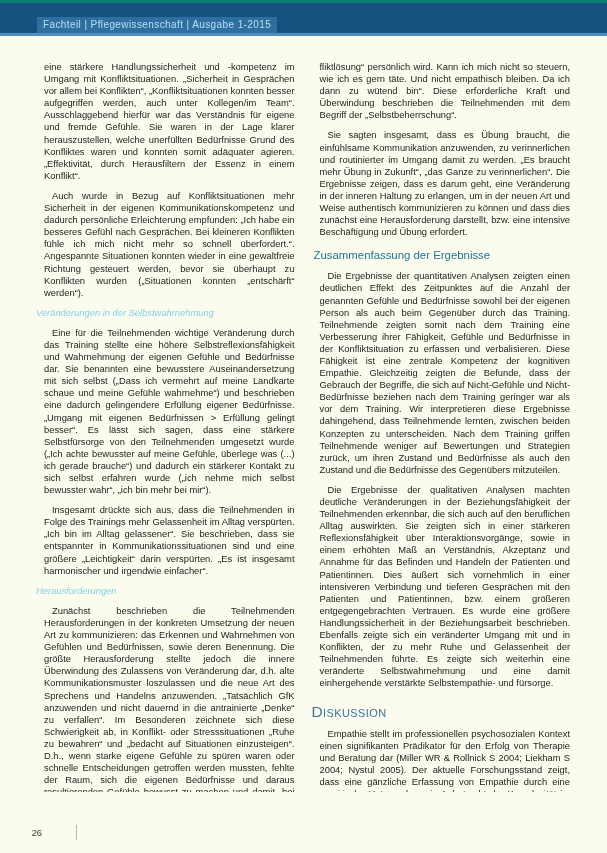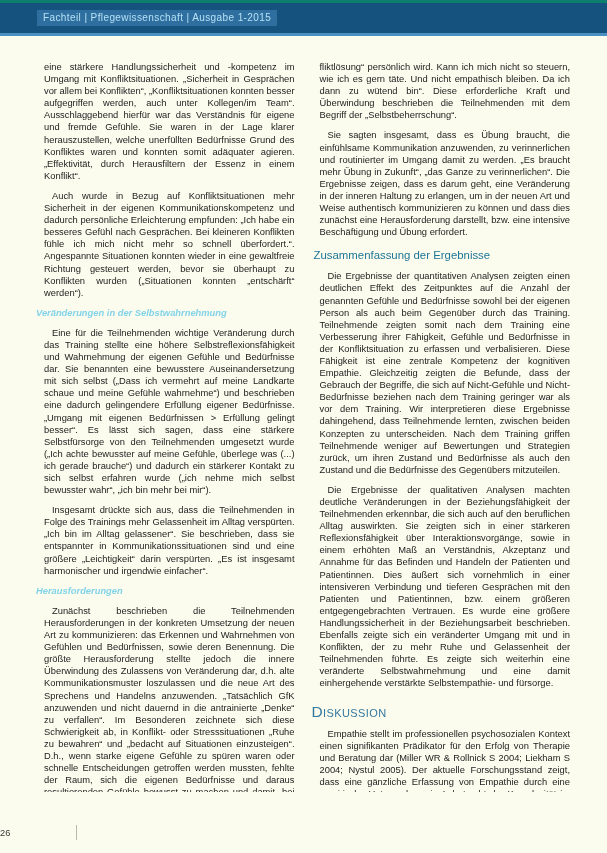--- a/index.html
+++ b/index.html
@@ -1,40 +1,40 @@
 <!DOCTYPE html>
 <html lang="de"><head>
 <meta charset="utf-8">
 <style>
   html,body{margin:0;padding:0;}
   body{width:607px;height:853px;font-family:"Liberation Sans",sans-serif;background:#e8e8e0;}
   .page{position:relative;width:607px;height:853px;background:#fbfbee;overflow:hidden;}
 
   .top-strip{height:3px;background:#0e7f6e;}
-  .header-bar{height:33px;background:#15537e;display:flex;align-items:center;
+  .header-bar{height:33px;background:#15537e;display:flex;align-items:flex-end;
               padding-left:37px;border-bottom:3px solid #4a90c2;box-sizing:border-box;}
   .header-tag{background:#2e6f9f;color:#b5e0f4;font-size:10px;line-height:12px;
               padding:2px 6px;letter-spacing:0.4px;}
 
   .columns{display:flex;gap:9px;padding:17px 29px 0 36px;height:756px;
            box-sizing:border-box;overflow:hidden;}
   .col{width:267px;font-size:9.35px;line-height:12.1px;color:#1d1d1d;
        text-align:justify;hyphens:auto;-webkit-hyphens:auto;}
   .col p{margin:8px;text-indent:8px;}
   .col p.cont{text-indent:0;}
   .subhead{color:#82d3e8;font-style:italic;font-size:9.35px;line-height:12.1px;
-           font-weight:bold;margin:0;}
+           font-weight:normal;margin:0;}
   .h-teal{color:#1e7595;font-size:11.4px;line-height:13px;font-weight:normal;
           margin:11px 0 3px 2px;}
   .h-disk{color:#35789e;font-size:15.5px;line-height:17px;font-weight:normal;
           font-variant:small-caps;letter-spacing:0.4px;margin:13px 0 4px 0;}
 
   .footer{position:absolute;left:0;bottom:13px;width:607px;display:flex;
           align-items:center;font-size:9.3px;color:#3a3a3a;}
-  .footer .pagenum{width:42px;text-align:left;}
+  .footer .pagenum{width:42px;text-align:right;}
   .footer .divider{width:1px;height:15px;background:#b9b9ad;margin-left:34px;}
   .footer .journal{margin-left:18px;letter-spacing:1.1px;color:#4a4a4a;}
 </style>
 </head>
 <body>
 
 <div class="page">
 
   <div class="top-strip"></div>
 

